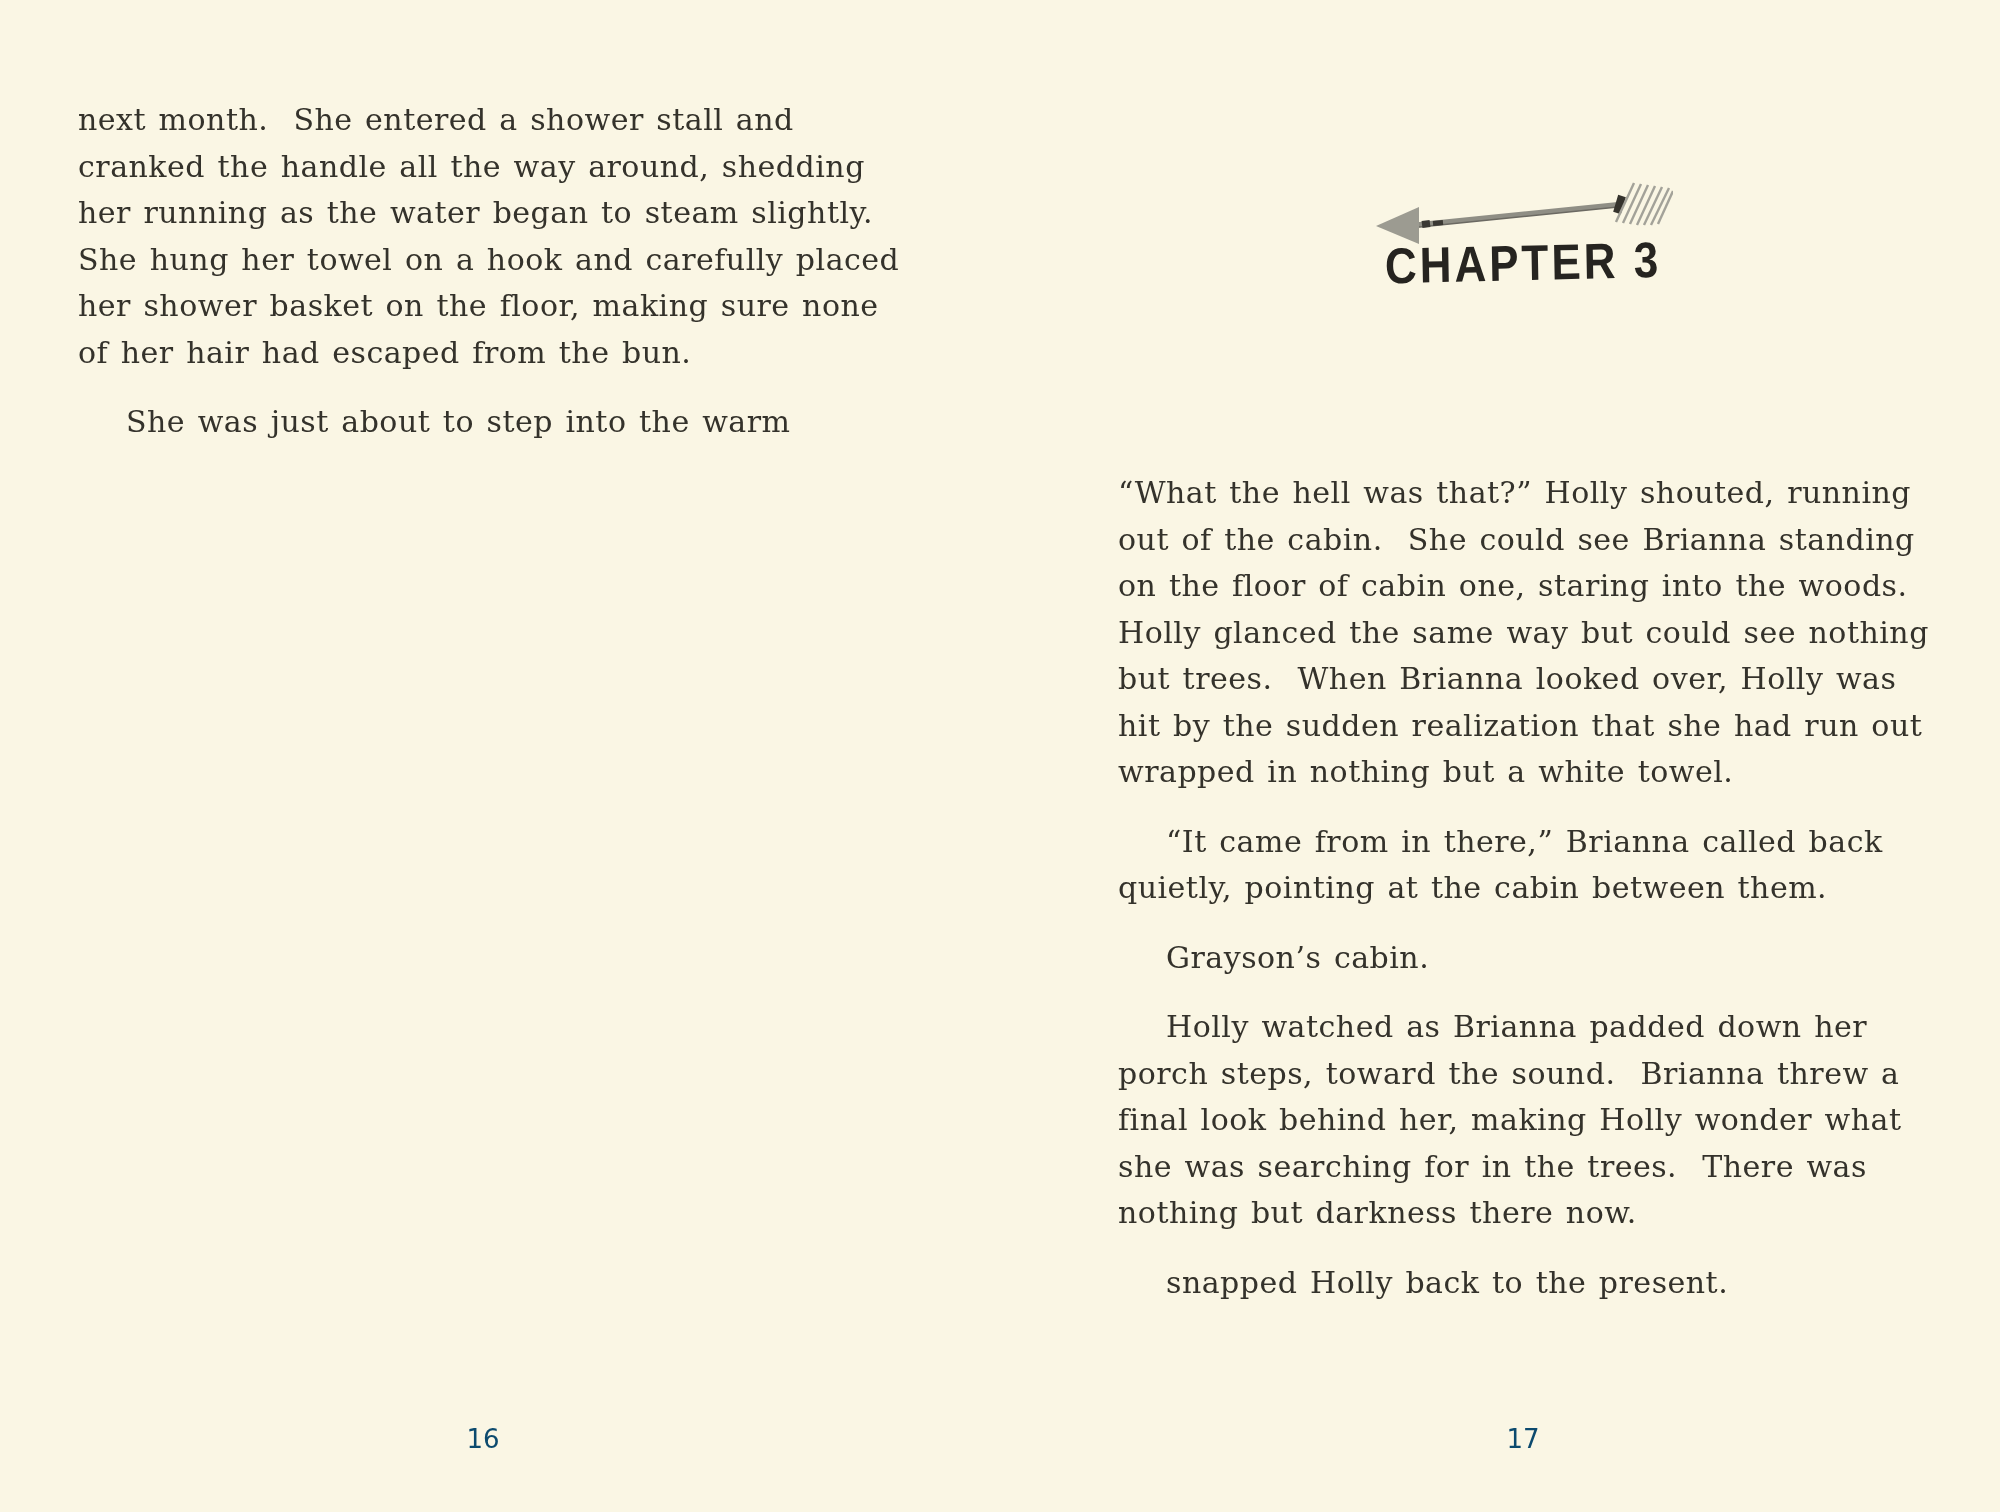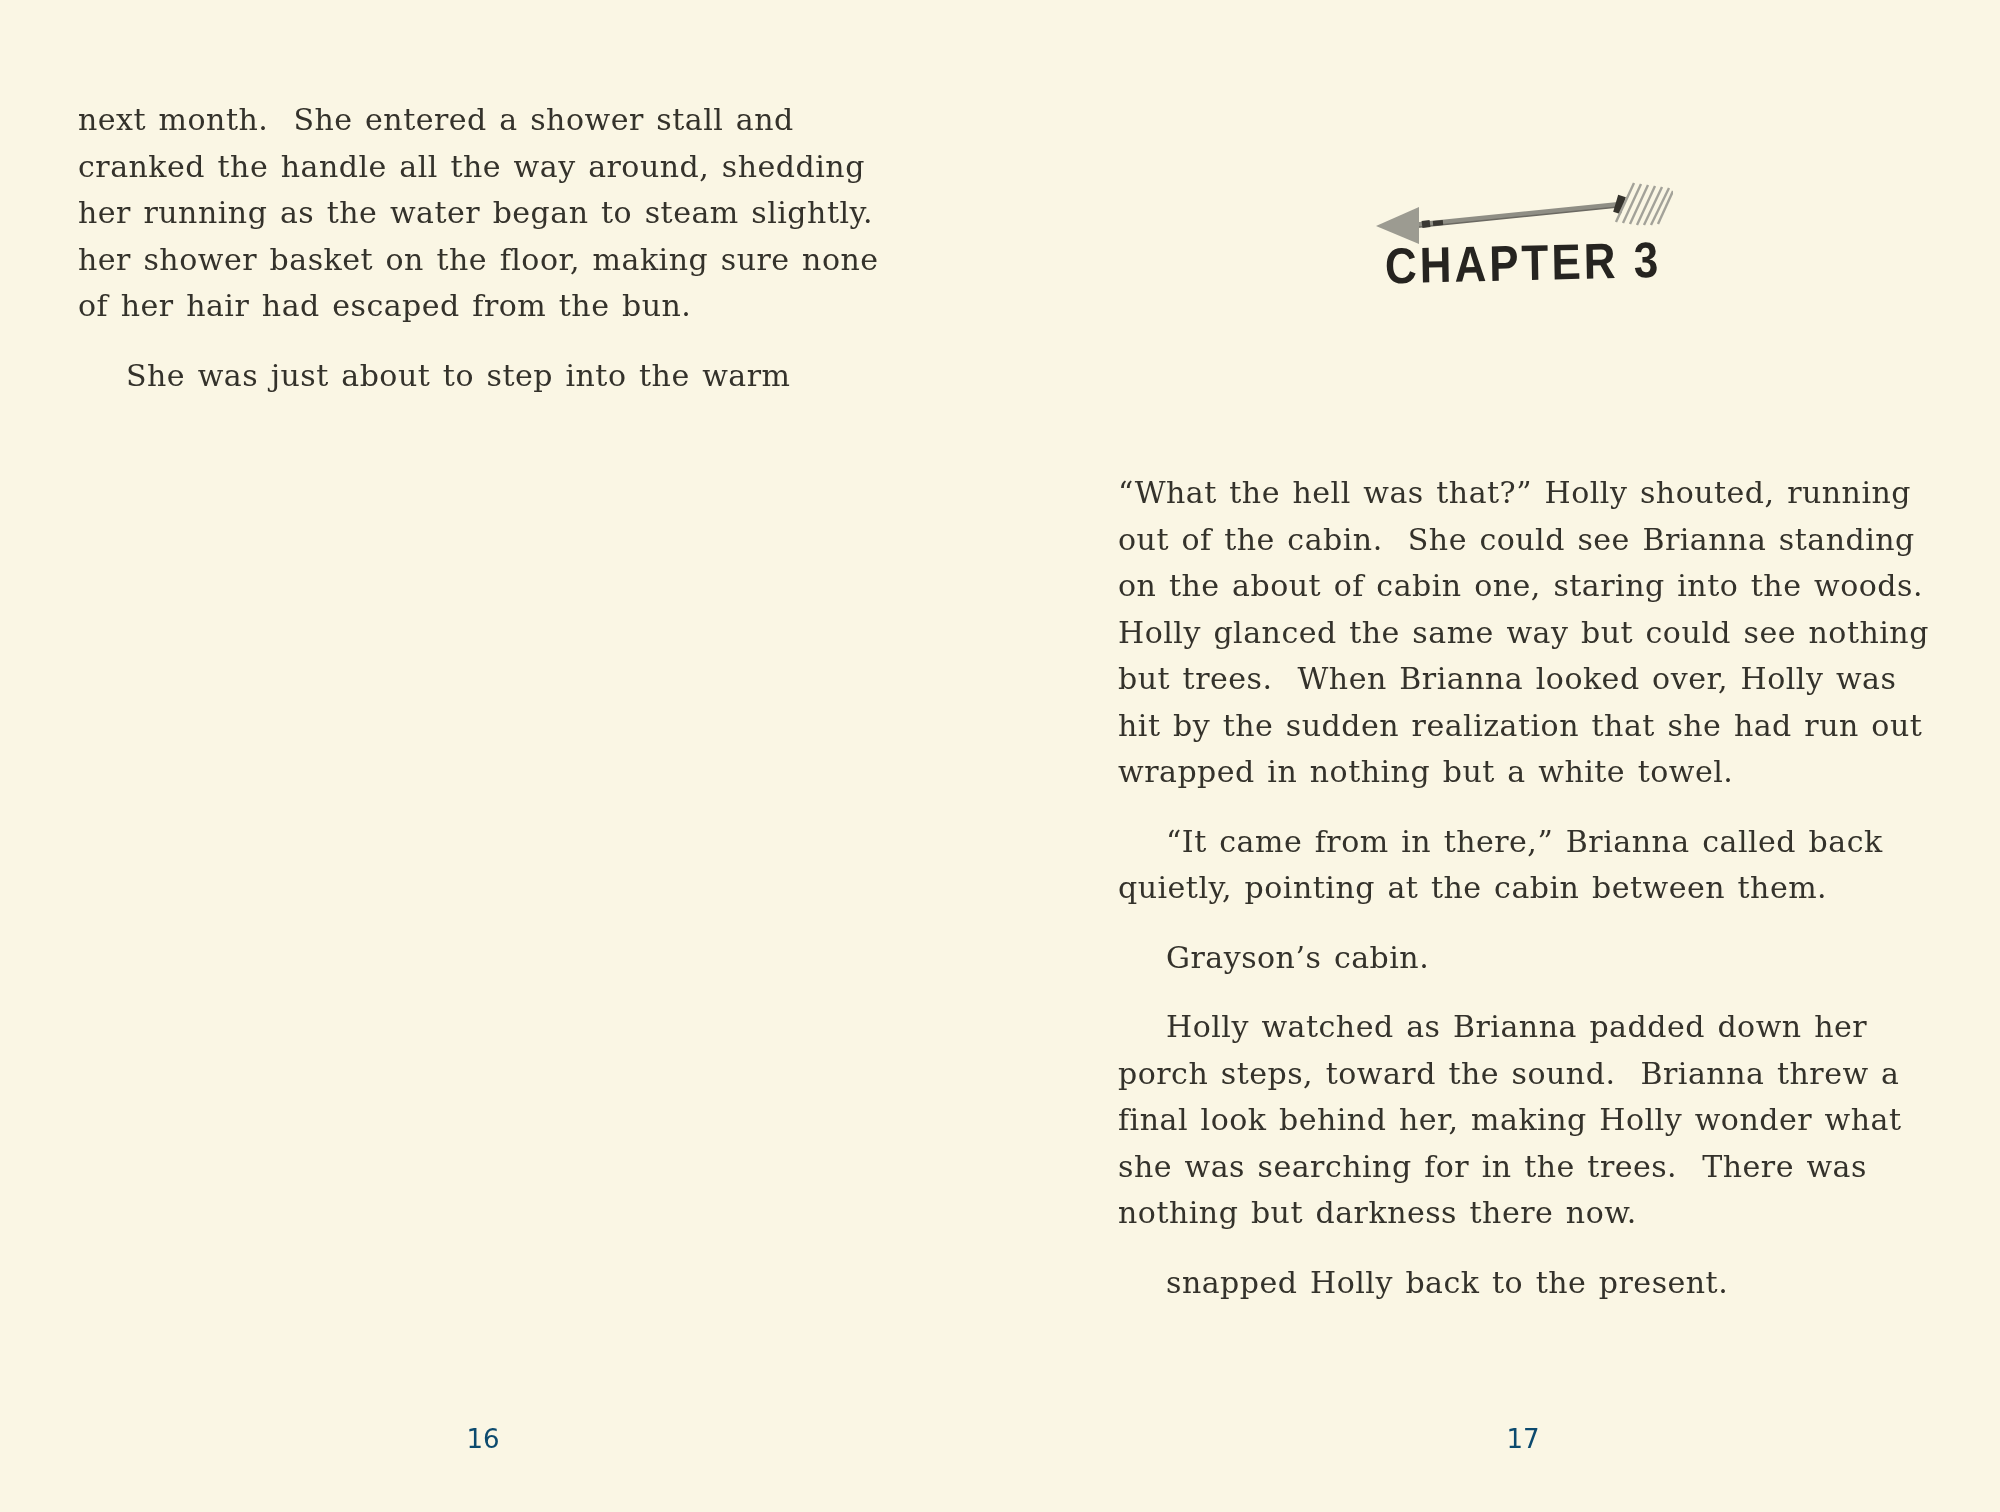--- a/index.html
+++ b/index.html
@@ -77,20 +77,21 @@
 <body>
 
 <div class="spread">
 
   <div class="page page-left">
     <div class="text-block left-text">
       <div class="para">
         <div class="line">next month.  She entered a shower stall and</div>
         <div class="line">cranked the handle all the way around, shedding</div>
         <div class="line">her running as the water began to steam slightly.</div>
+        <div class="line">She hung her towel on a hook and carefully placed</div>
         <div class="line">her shower basket on the floor, making sure none</div>
         <div class="line">of her hair had escaped from the bun.</div>
       </div>
       <div class="para indent">
         <div class="line">She was just about to step into the warm</div>
       </div>
     </div>
     <div class="page-number page-number-left">16</div>
   </div>
 
@@ -120,21 +121,21 @@
         </g>
       </svg>
     </div>
 
     <div class="chapter-title">CHAPTER 3</div>
 
     <div class="text-block right-text">
       <div class="para">
         <div class="line">“What the hell was that?” Holly shouted, running</div>
         <div class="line">out of the cabin.  She could see Brianna standing</div>
-        <div class="line">on the about of cabin one, staring into the woods.</div>
+        <div class="line">on the floor of cabin one, staring into the woods.</div>
         <div class="line">Holly glanced the same way but could see nothing</div>
         <div class="line">but trees.  When Brianna looked over, Holly was</div>
         <div class="line">hit by the sudden realization that she had run out</div>
         <div class="line">wrapped in nothing but a white towel.</div>
       </div>
       <div class="para indent">
         <div class="line">“It came from in there,” Brianna called back</div>
         <div class="line">quietly, pointing at the cabin between them.</div>
       </div>
       <div class="para indent">

